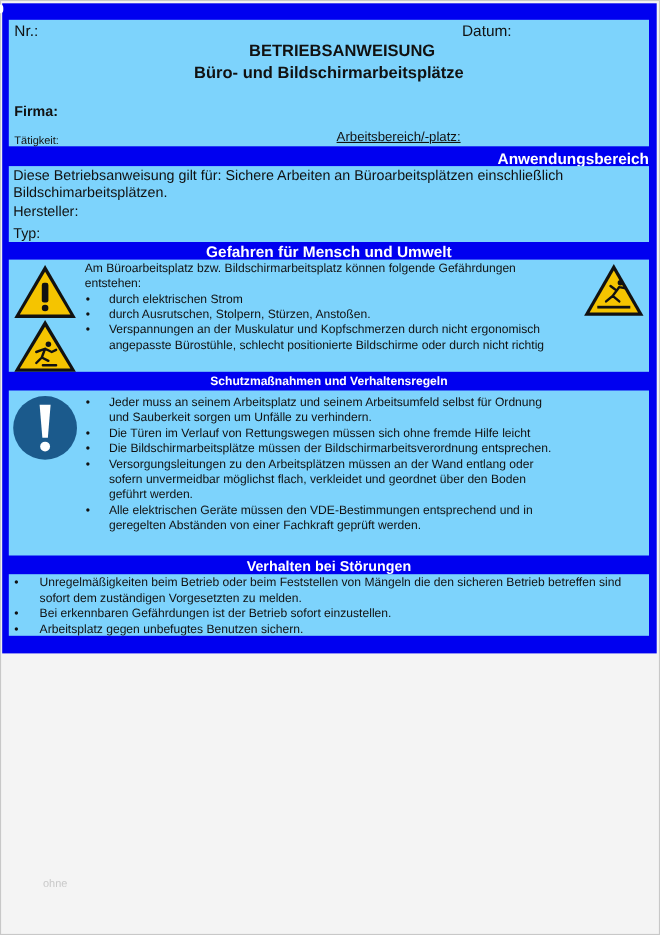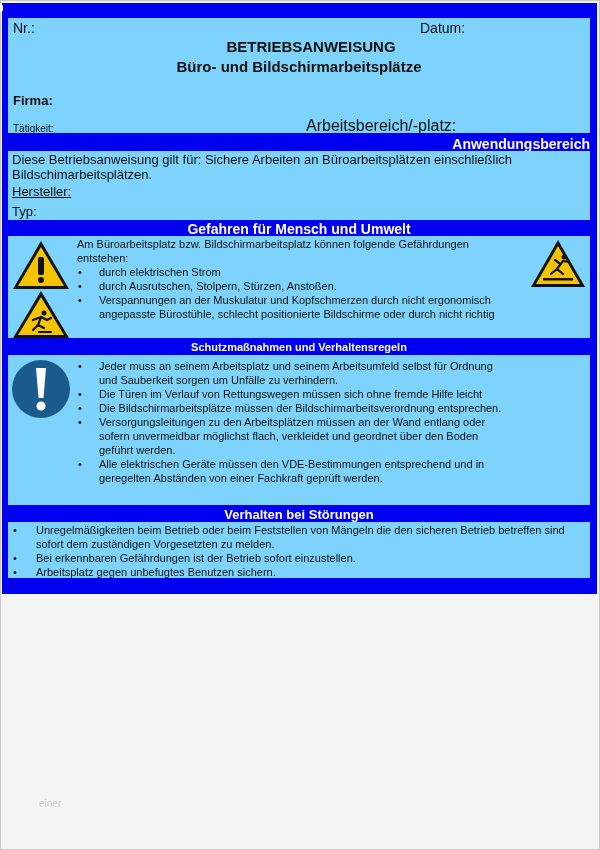--- a/index.html
+++ b/index.html
@@ -18,21 +18,21 @@
   .band { position:absolute; left:8px; width:582px; color:#fff; font-weight:bold; text-align:center; }
 
   
   .hdr { top:18px; height:115px; }
   .hdr .nr { position:absolute; left:5px; top:2px; font-size:14px; }
   .hdr .datum { position:absolute; left:412px; top:2px; font-size:14px; }
   .hdr .title1 { position:absolute; left:12px; width:100%; top:20px; text-align:center; font-size:15px; font-weight:bold; }
   .hdr .title2 { position:absolute; left:0; width:100%; top:40px; text-align:center; font-size:15px; font-weight:bold; }
   .hdr .firma { position:absolute; left:5px; top:75px; font-size:13px; font-weight:bold; }
   .hdr .taet { position:absolute; left:5px; top:105px; font-size:10px; }
-  .hdr .arb { position:absolute; left:298px; top:99px; font-size:16px; }
+  .hdr .arb { position:absolute; left:298px; top:99px; font-size:12px;text-decoration:underline; }
 
   .band1 { top:137px; height:14px; line-height:14px; font-size:14px;text-align:right; }
   .sec1 { top:151px; height:69px; font-size:13px; }
   .sec1 .l { position:absolute; left:4px; }
 
   .band2 { top:222px; height:14px; line-height:14px; font-size:14px; }
   .sec2 { top:236px; height:102px; font-size:11px; }
 
   .band3 { top:340px; height:15px; line-height:15px; font-size:11px; }
   .sec3 { top:355px; height:150px; font-size:11px; }
@@ -63,21 +63,21 @@
   <div class="title2">Büro- und Bildschirmarbeitsplätze</div>
   <span class="firma">Firma:</span>
   <span class="taet">Tätigkeit:</span>
   <span class="arb">Arbeitsbereich/-platz:</span>
 </div>
 
 <div class="band band1">Anwendungsbereich</div>
 <div class="box sec1">
   <span class="l" style="top:1px;">Diese Betriebsanweisung gilt für: Sichere Arbeiten an Büroarbeitsplätzen einschließlich</span>
   <span class="l" style="top:16px;">Bildschimarbeitsplätzen.</span>
-  <span class="l" style="top:33px;text-decoration:underline;">Hersteller:</span>
+  <span class="l" style="top:33px;">Hersteller:</span>
   <span class="l" style="top:53px;">Typ:</span>
 </div>
 
 <div class="band band2">Gefahren für Mensch und Umwelt</div>
 <div class="box sec2">
   <svg class="icon" style="left:3px;top:3px;" width="60" height="52" viewBox="0 0 60 52">
     <polygon points="30,2 58,50 2,50" fill="#111"></polygon>
     <polygon points="30,8 53,47 7,47" fill="#f5c400"></polygon>
     <rect x="27" y="18" width="6" height="18" rx="2" fill="#111"></rect>
     <circle cx="30" cy="41" r="3" fill="#111"></circle>
@@ -168,13 +168,13 @@
         <div>Bei erkennbaren Gefährdungen ist der Betrieb sofort einzustellen.</div>
       </li>
       <li style="padding-left:24px;">
         <span class="dot">•</span>
         <div>Arbeitsplatz gegen unbefugtes Benutzen sichern.</div>
       </li>
     </ul>
   </div>
 </div>
 
-<div class="watermark">einer</div>
+<div class="watermark">ohne</div>
 
 </body></html>

